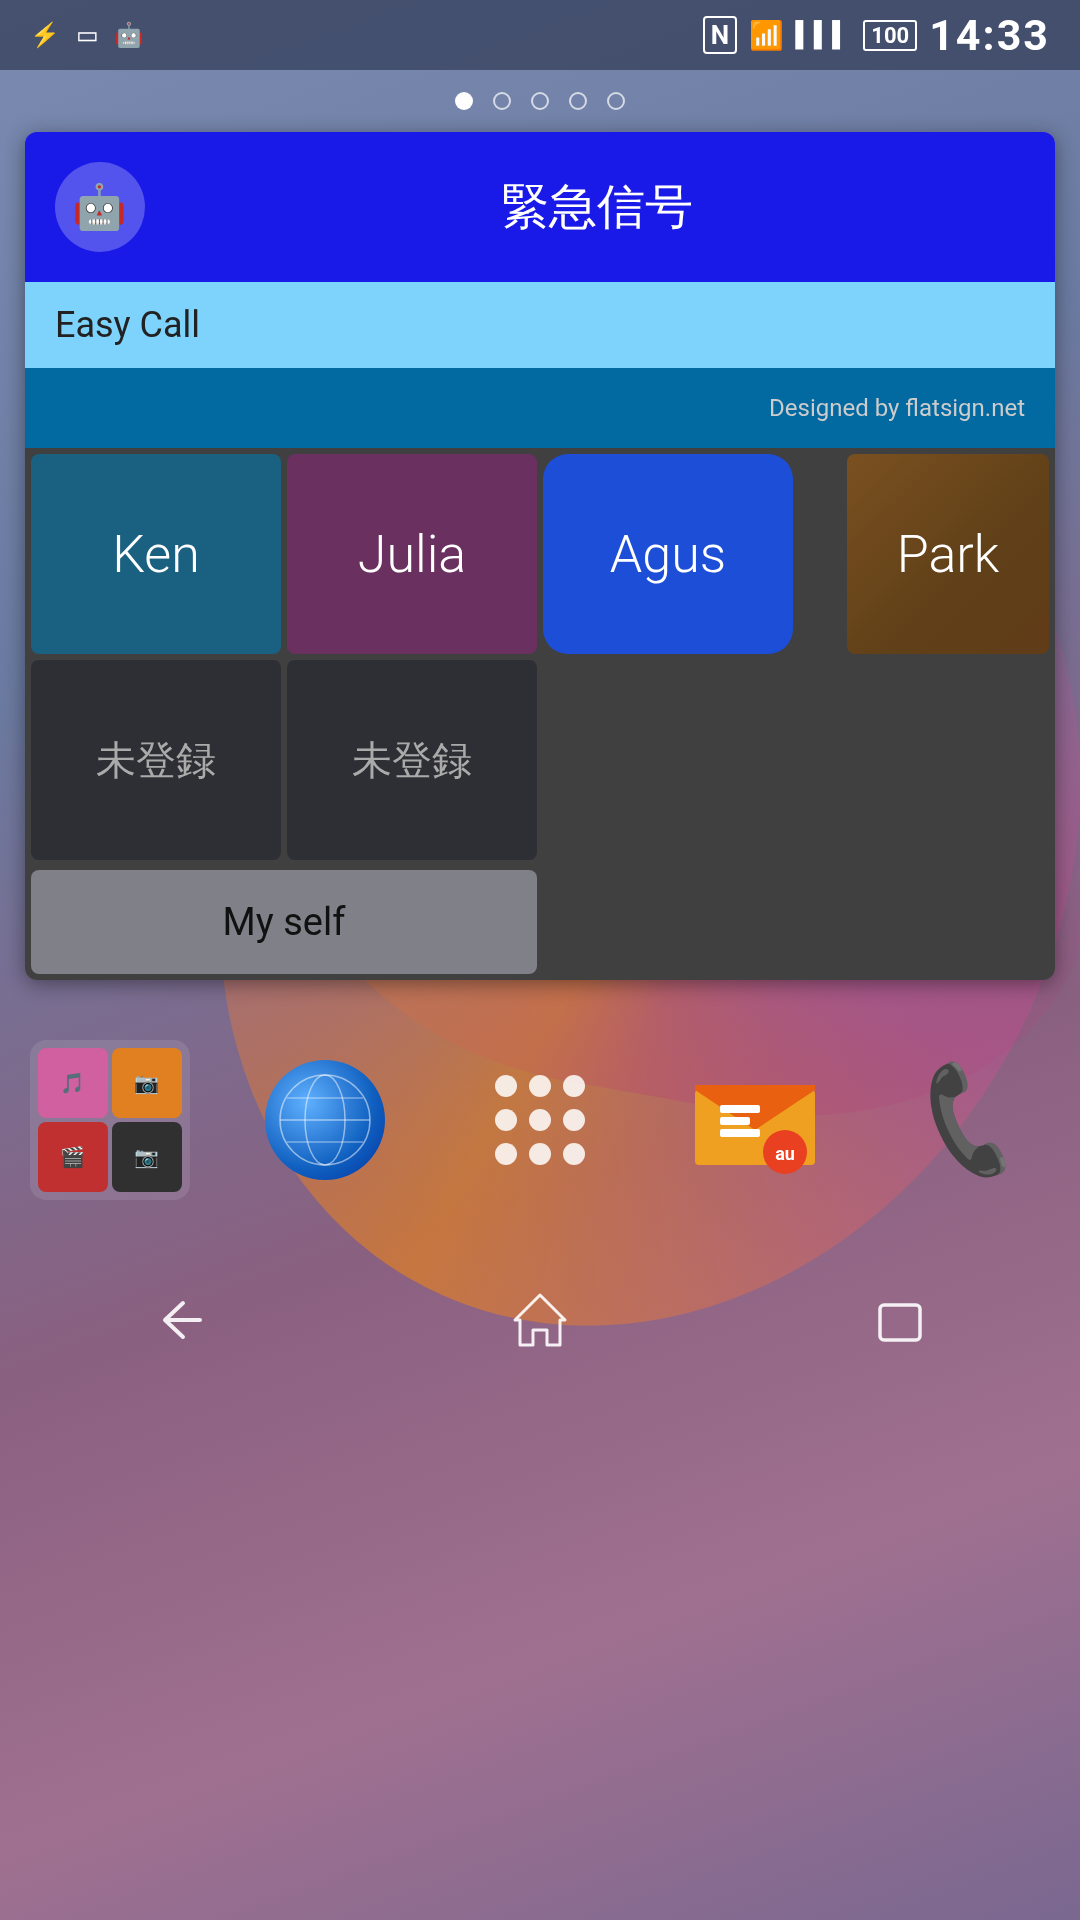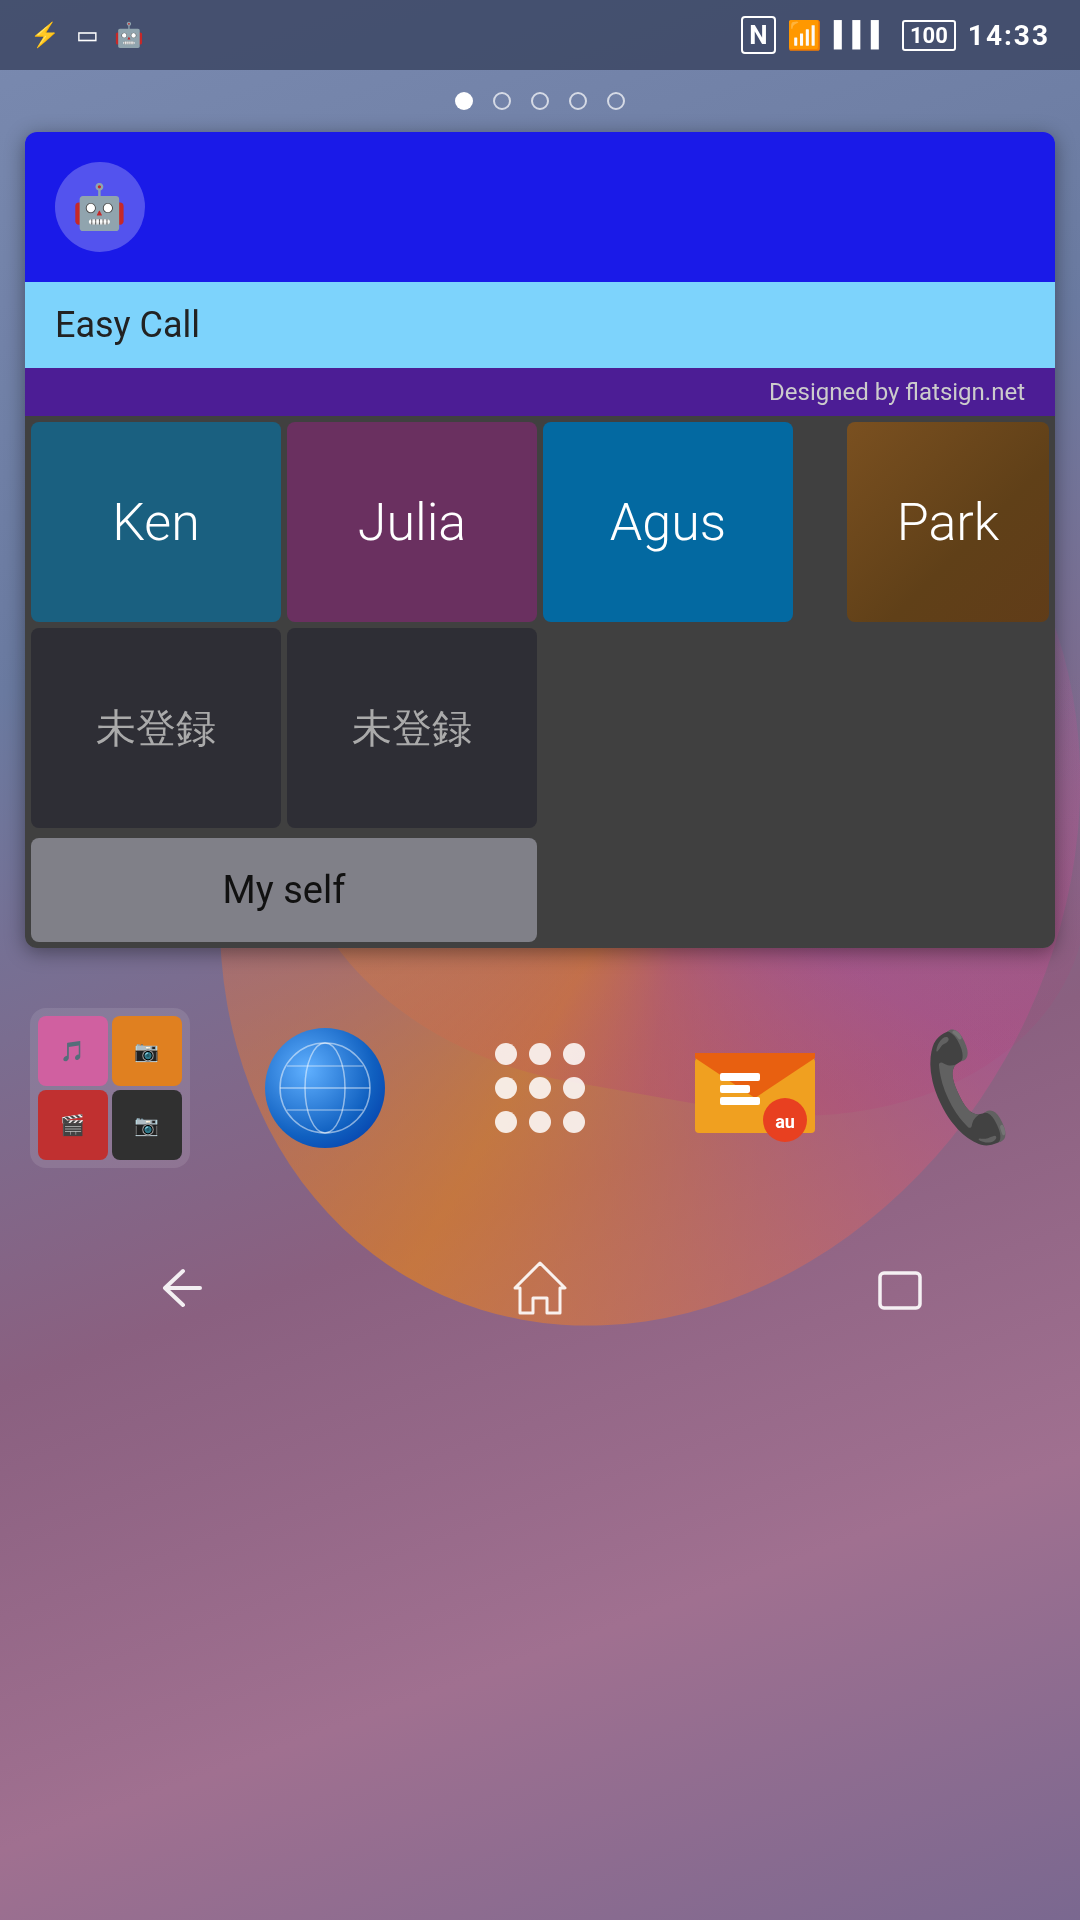--- a/index.html
+++ b/index.html
@@ -120,22 +120,22 @@
     
     .easy-call-row {
       background: #7dd3fc;
       padding: 22px 30px;
       font-size: 36px;
       color: #222;
     }
 
     
     .designed-by-row {
-      background: #4c1d95;
-      padding: 10px 30px;
+      background: #0369a1;
+      padding: 26px 30px;
       text-align: right;
       font-size: 24px;
       color: #ccc;
     }
 
     
     .contact-grid {
       display: grid;
       grid-template-columns: 1fr 1fr 1fr 1fr;
       gap: 6px;
@@ -152,21 +152,21 @@
       font-size: 52px;
       color: white;
       cursor: pointer;
       font-weight: 300;
       position: relative;
       overflow: hidden;
     }
 
     .contact-btn.ken { background: #1a6080; }
     .contact-btn.julia { background: #6a3060; }
-    .contact-btn.agus { background: #0369a1; }
+    .contact-btn.agus { background: #1d4ed8; border-radius: 25px; }
     .contact-btn.park {
       background: linear-gradient(135deg, #7a5020 0%, #604018 60%, rgba(100,60,20,0.9) 100%);
       margin-left: 48px;
     }
     .contact-btn.empty1, .contact-btn.empty2 {
       background: rgba(40,40,50,0.75);
       color: #aaa;
       font-size: 40px;
     }
 
@@ -293,38 +293,39 @@
     <span class="status-icon">▭</span>
     <span class="status-icon">🤖</span>
   </div>
   <div class="status-right">
     <span style="font-size:26px; border:2px solid white; padding:2px 6px; border-radius:4px;">N</span>
     <span>📶</span>
     <span style="font-size:24px;">▍▍▍</span>
     <span style="font-size:22px; border:2px solid white; padding:1px 6px; border-radius:3px;">
       <span>100</span>
     </span>
-    <span style="font-size:28px; font-weight:bold; letter-spacing:2px;">14:33</span>
+    <span style="font-size:43px; font-weight:bold; letter-spacing:2px;">14:33</span>
   </div>
 </div>
 
 <div class="page-indicators">
   <div class="dot active"></div>
   <div class="dot inactive"></div>
   <div class="dot inactive"></div>
   <div class="dot inactive"></div>
   <div class="dot inactive"></div>
 </div>
 
 <div class="widget">
 
   <div class="widget-header">
     <div class="avatar">
       <span>🤖</span>
     </div>
+    <div class="header-title">緊急信号</div>
   </div>
 
   <div class="easy-call-row">
     <span>Easy Call</span>
   </div>
 
   <div class="designed-by-row">
     <span>Designed by flatsign.net</span>
   </div>
 

